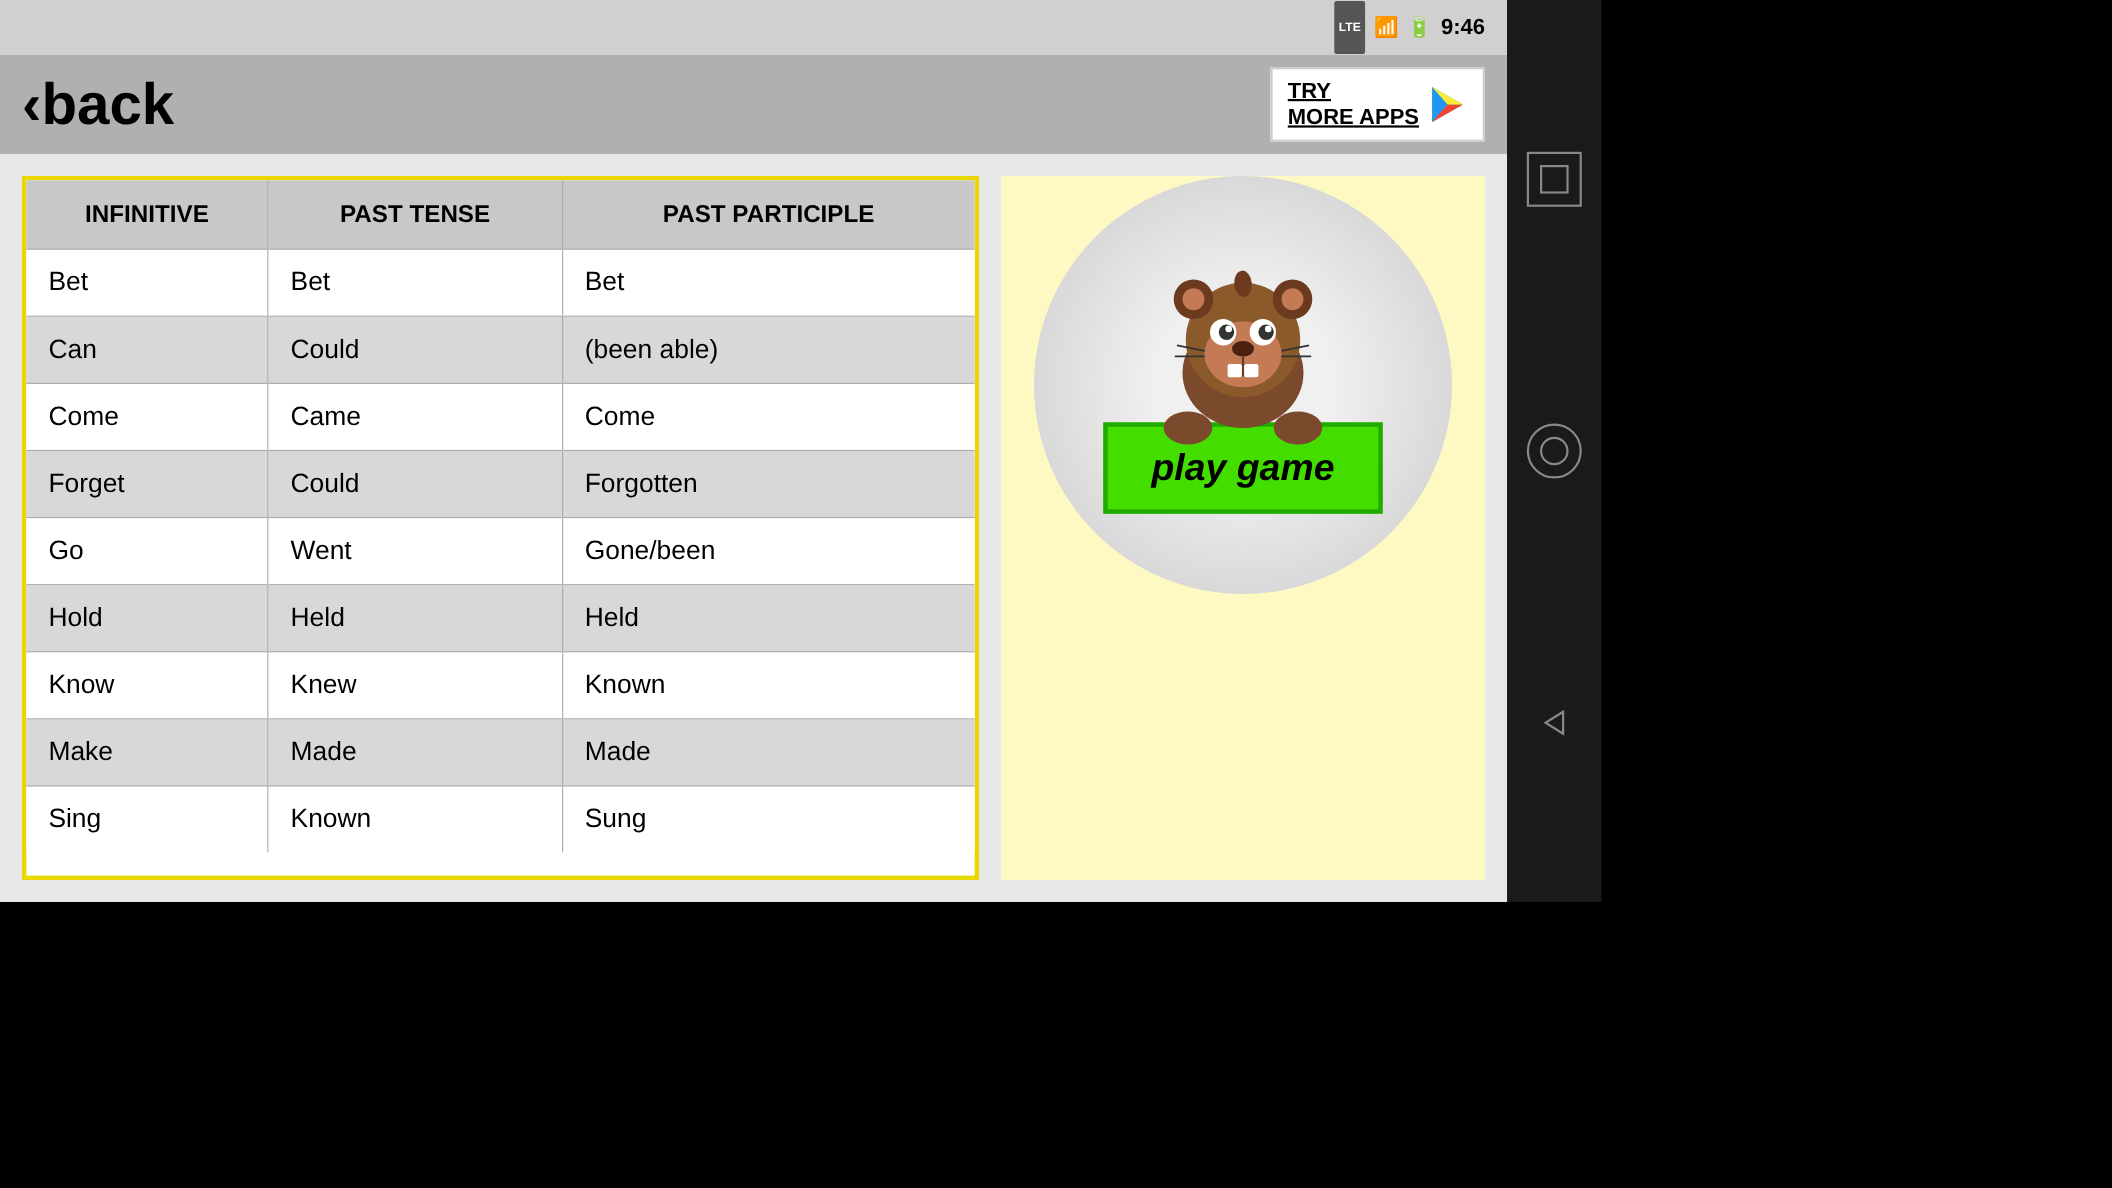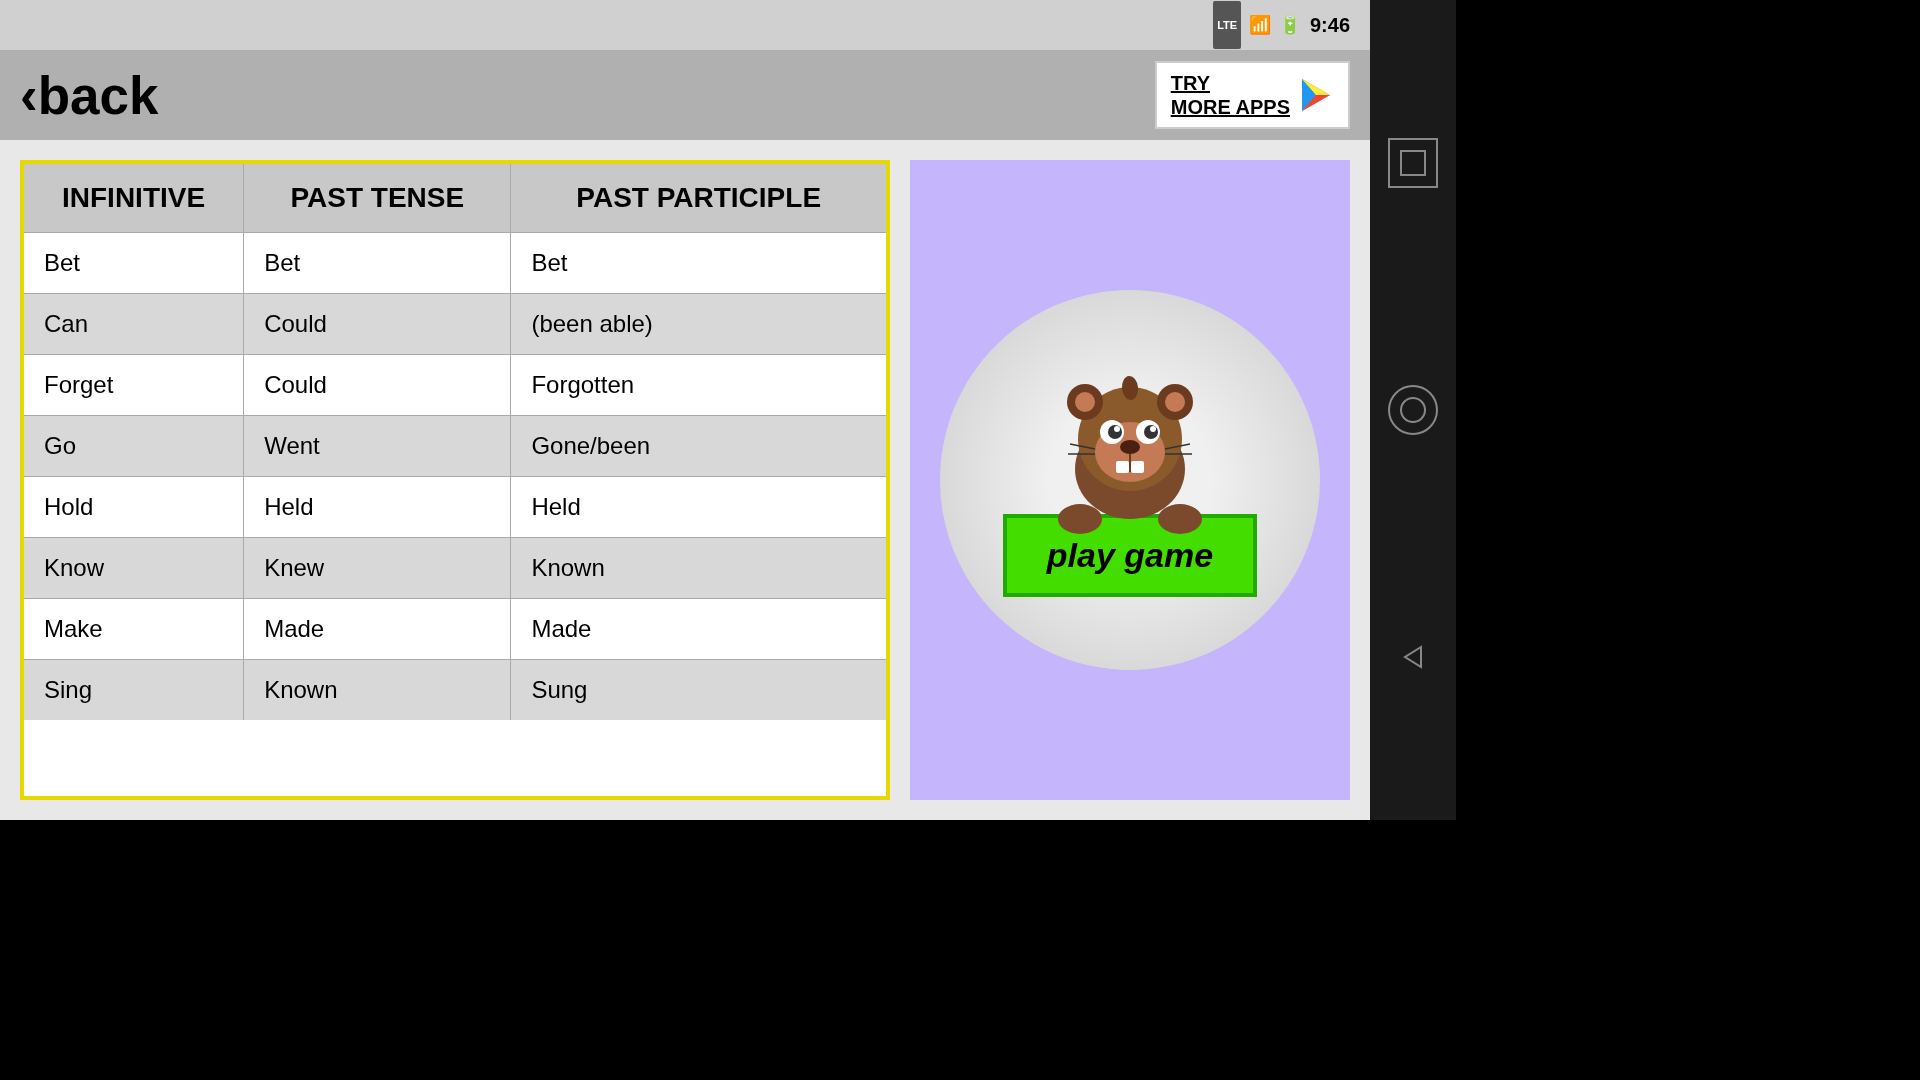--- a/index.html
+++ b/index.html
@@ -96,21 +96,21 @@
       width: 100%;
       border-collapse: collapse;
     }
 
     thead tr {
       background: #c8c8c8;
     }
 
     thead th {
       padding: 18px 0;
-      font-size: 28px;
+      font-size: 22px;
       font-weight: bold;
       text-align: center;
       border-right: 1px solid #aaa;
       color: #000;
     }
 
     thead th:last-child {
       border-right: none;
     }
 
@@ -131,23 +131,23 @@
     }
 
     tbody td:last-child {
       border-right: none;
     }
 
     
     #right-panel {
       flex: 1;
       display: flex;
-      align-items: center;
-      justify-content: center;
-      background: #c4b5fd;
+      align-items: flex-start;
+      justify-content: center;
+      background: #fef9c3;
     }
 
     #game-area {
       display: flex;
       flex-direction: column;
       align-items: center;
       justify-content: center;
       background: radial-gradient(ellipse at center, #f0f0f0 30%, #c8c8c8 100%);
       border-radius: 50%;
       width: 380px;
@@ -273,20 +273,25 @@
               <td>Bet</td>
               <td>Bet</td>
               <td>Bet</td>
             </tr>
             <tr>
               <td>Can</td>
               <td>Could</td>
               <td>(been able)</td>
             </tr>
             <tr>
+              <td>Come</td>
+              <td>Came</td>
+              <td>Come</td>
+            </tr>
+            <tr>
               <td>Forget</td>
               <td>Could</td>
               <td>Forgotten</td>
             </tr>
             <tr>
               <td>Go</td>
               <td>Went</td>
               <td>Gone/been</td>
             </tr>
             <tr>

